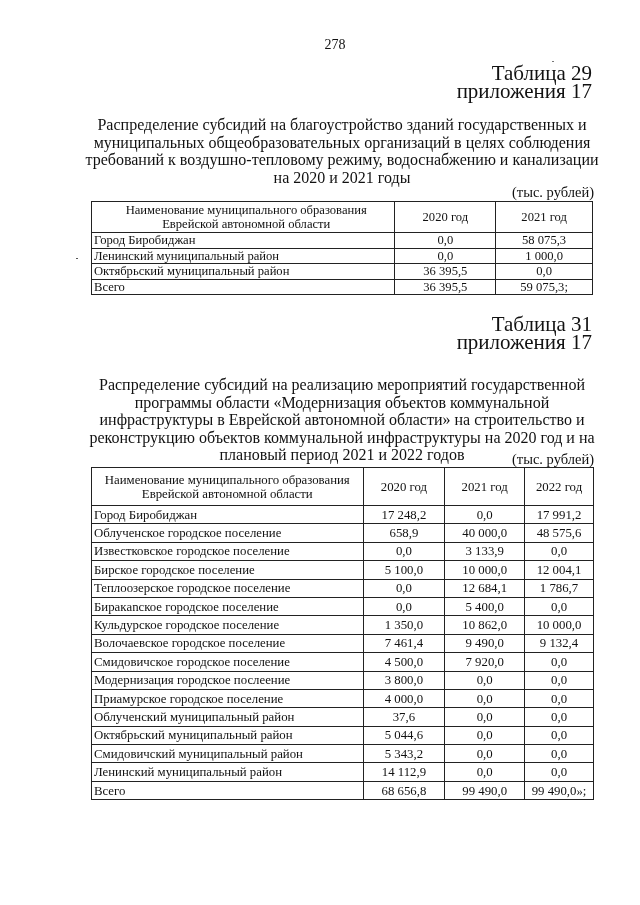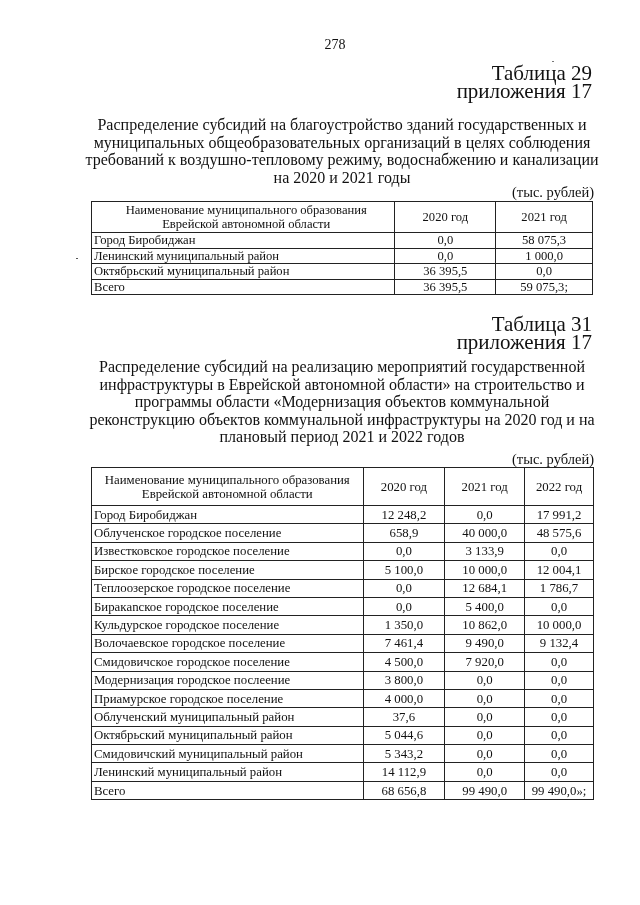--- a/index.html
+++ b/index.html
@@ -78,24 +78,24 @@
     <td class="num">59 075,3;</td>
   </tr>
 </tbody>
   </table>
 
 <div class="abs tbl-label" style="top:315px;">
   <div>Таблица 31</div>
   <div>приложения 17</div>
 </div>
 
-<div class="abs title" style="top:358px;">
+<div class="abs title" style="top:376px;">
   <div>Распределение субсидий на реализацию мероприятий государственной</div>
+  <div>программы области «Модернизация объектов коммунальной</div>
   <div>инфраструктуры в Еврейской автономной области» на строительство и</div>
-  <div>программы области «Модернизация объектов коммунальной</div>
   <div>реконструкцию объектов коммунальной инфраструктуры на 2020 год и на</div>
   <div>плановый период 2021 и 2022 годов</div>
 </div>
 
 <div class="abs units" style="top:451px;">(тыс. рублей)</div>
 
 <table id="t2">
   <colgroup>
       <col style="width:272px">
       <col style="width:82px">
@@ -104,21 +104,21 @@
     </colgroup>
   <tbody>
       <tr>
     <th style="padding:0 6px;">Наименование муниципального образования Еврейской автономной области</th>
     <th>2020 год</th>
     <th>2021 год</th>
     <th>2022 год</th>
   </tr>
   <tr>
         <td class="name">Город Биробиджан</td>
-        <td class="num">12 248,2</td>
+        <td class="num">17 248,2</td>
         <td class="num">0,0</td>
         <td class="num">17 991,2</td>
       </tr>
   <tr>
         <td class="name">Облученское городское поселение</td>
         <td class="num">658,9</td>
         <td class="num">40 000,0</td>
         <td class="num">48 575,6</td>
       </tr>
   <tr>

